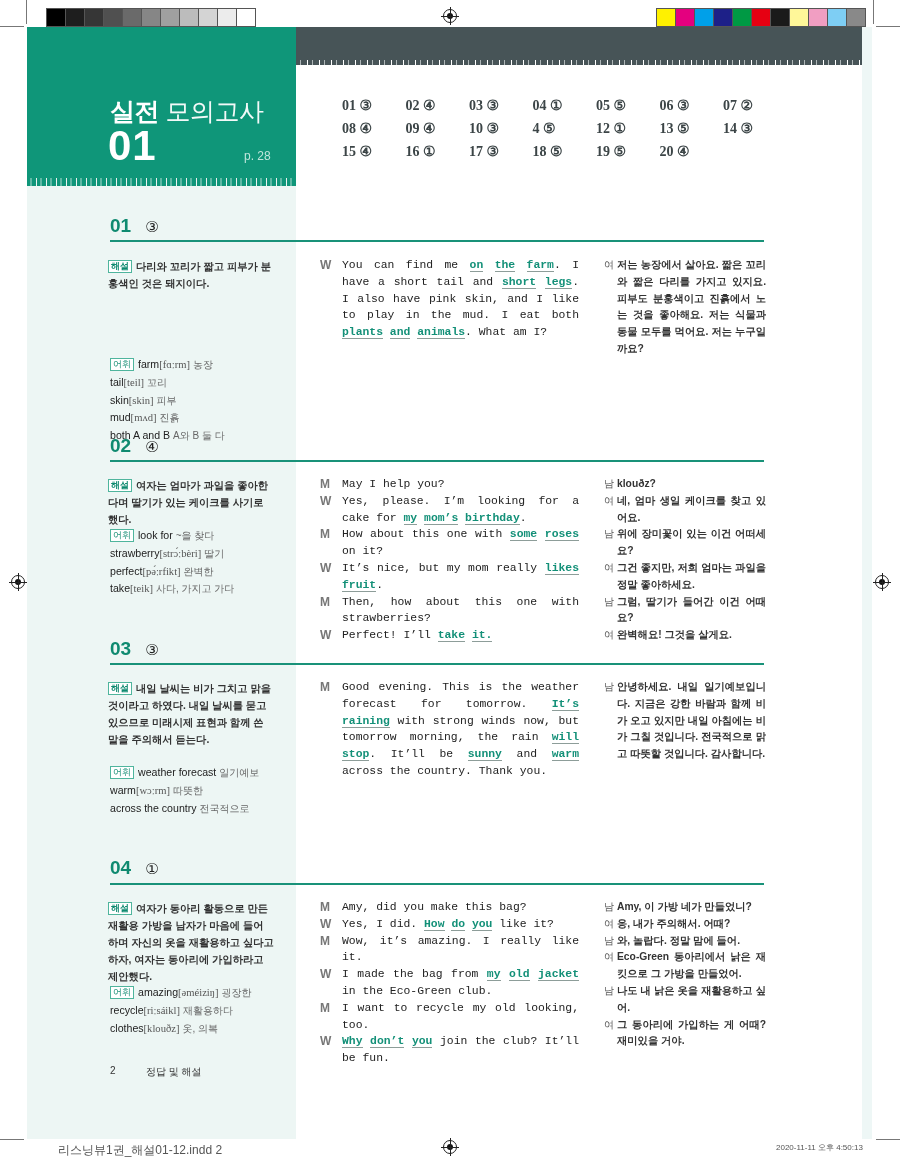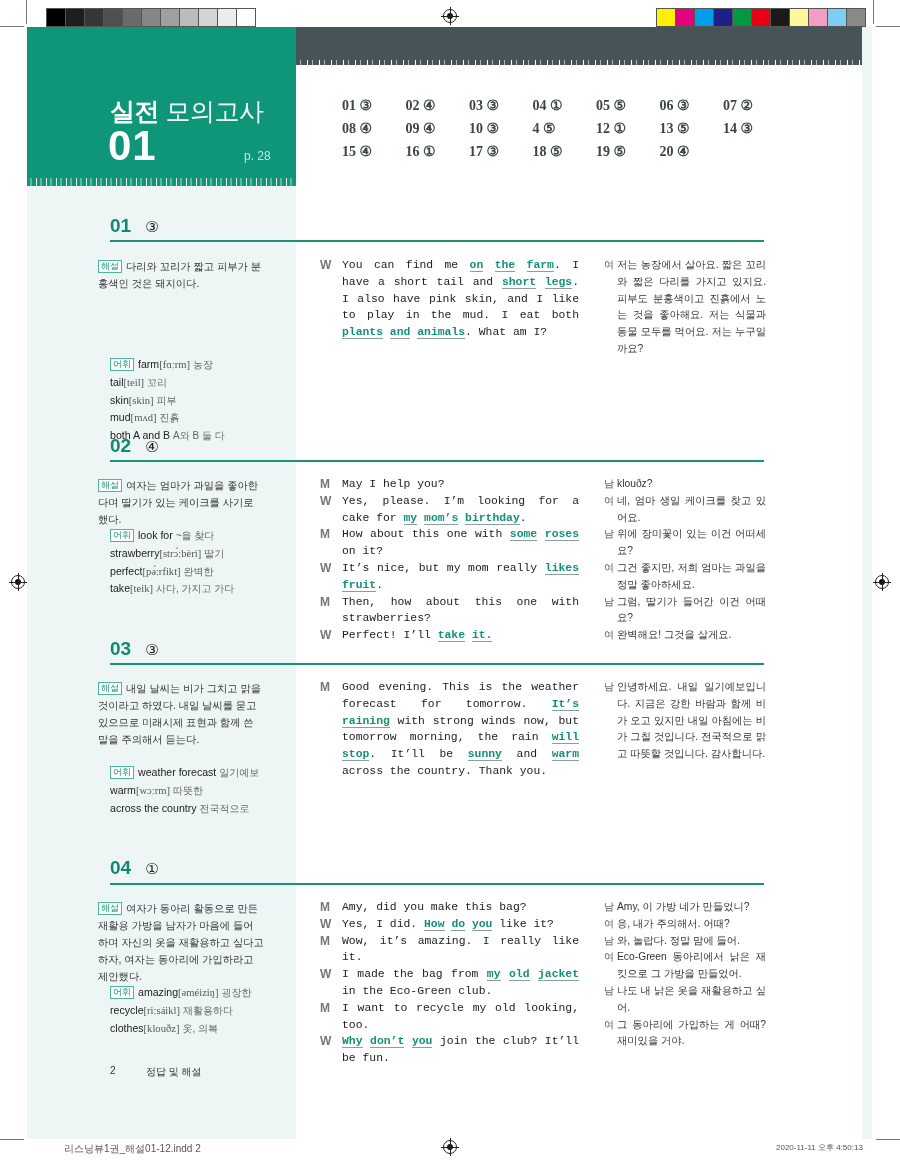--- a/index.html
+++ b/index.html
@@ -50,43 +50,43 @@
   
   .answers { position:absolute; left:342px; top:97px; display:grid; grid-template-columns:repeat(7, 63.5px); row-gap:6px;font-family:Liberation Serif, serif; }
   .answers span { font-size:14px; font-weight:bold; color:#3c4547; height:17px; }
 
   
   .q-head { position:absolute; left:110px; display:flex; align-items:baseline; gap:14px; }
   .q-num { color:#0f8a70; font-size:19px; font-weight:bold; }
   .q-ans { font-size:15px; color:#222; }
   .q-rule { position:absolute; left:110px; width:654px; height:2px; background:#199279; }
 
-  .expl { position:absolute; left:98px; width:166px; font-size:10.3px; line-height:17px; color:#333; }
+  .expl { position:absolute; left:108px; width:166px; font-size:10.3px; line-height:17px; color:#333;font-weight:bold; }
   .tag {
     display:inline-block; font-size:9px; color:#0f8a70; border:1px solid #4fb59d;
     background:#ffffff; padding:0 2px; line-height:11px; margin-right:4px; vertical-align:1px;
   }
   .vocab { position:absolute; left:110px; width:180px; font-size:10.6px; line-height:16.8px; color:#222; }
   .vocab .ipa { font-family:"Liberation Serif", serif; color:#555; font-size:10.6px; }
   .vocab .kr { color:#666; font-size:10px; }
 
   .dialog { position:absolute; left:320px; width:259px; font-size:11.4px; line-height:16.8px; color:#222; }
   .line { display:flex; }
   .spk { width:22px; flex:none; font-weight:bold; color:#777; font-size:12px; }
   .txt { flex:1; text-align:justify;font-family:Liberation Mono, monospace; }
   .hl { color:#139078; font-weight:bold; border-bottom:1px solid #8d9d99; }
 
   .trans { position:absolute; left:604px; width:162px; font-size:10.3px; line-height:16.8px; color:#333; }
   .tline { display:flex; }
   .tspk { width:13px; flex:none; color:#555; font-size:10px; }
-  .ttxt { flex:1; text-align:justify; }
+  .ttxt { flex:1; text-align:justify;font-weight:bold; }
 
   .footer-page { position:absolute; left:110px; top:1065px; font-size:10px; color:#333; }
   .footer-title { position:absolute; left:146px; top:1065px; font-size:10px; color:#333; }
-  .slug-left { position:absolute; left:64px; top:1142px; font-size:10px; color:#555; }
+  .slug-left { position:absolute; left:58px; top:1142px; font-size:12px; color:#555; }
   .slug-right { position:absolute; left:776px; top:1142px; font-size:8px; color:#555; }
 </style>
 </head>
 <body>
 
 <div class="swatches gray-swatches" id="gray-bar">
     <span style="background: rgb(0, 0, 0);"></span>
     <span style="background: rgb(30, 30, 30);"></span>
     <span style="background: rgb(54, 54, 54);"></span>
     <span style="background: rgb(80, 80, 80);"></span>

